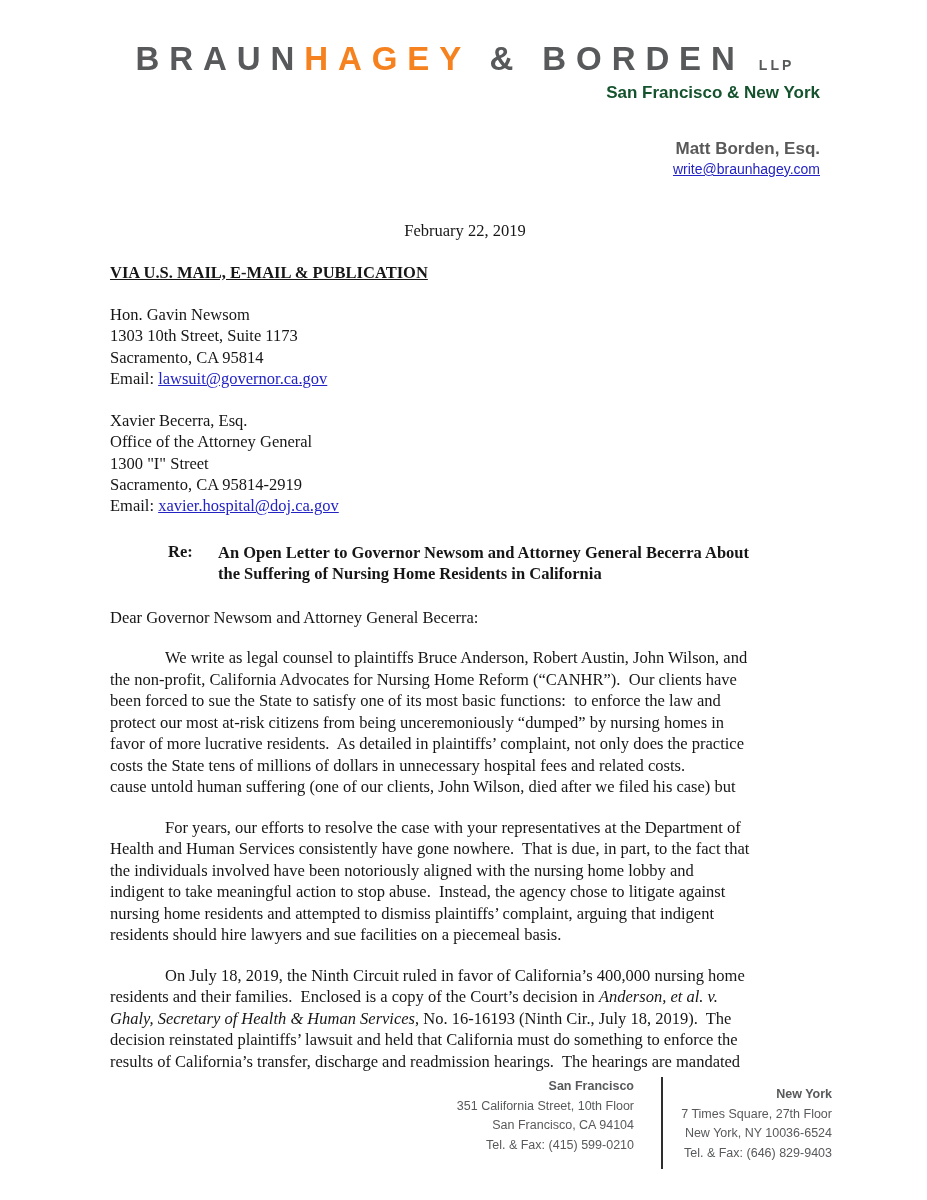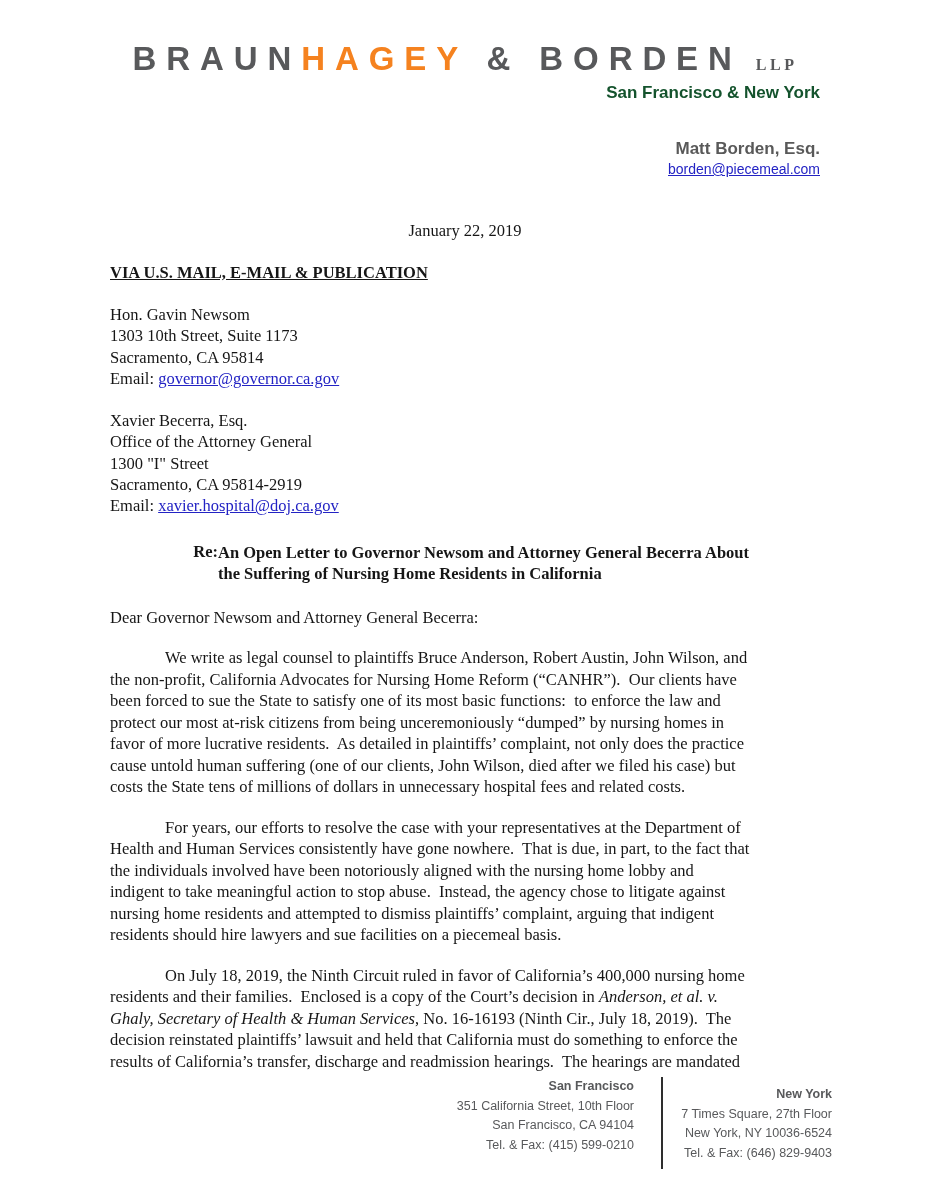--- a/index.html
+++ b/index.html
@@ -13,22 +13,22 @@
 
   
   .letterhead { padding-top:40px; }
   .logo-line { text-align:center; white-space:nowrap; }
   .logo-main {
     font-family:"Liberation Sans", sans-serif; font-weight:bold;
     font-size:33px; letter-spacing:0.30em; color:#58595B;
   }
   .logo-orange { color:#F5821F; }
   .logo-llp {
-    font-family:Liberation Serif, serif; font-weight:bold;
-    font-size:16px; letter-spacing:0.22em; color:#58595B; margin-left:14px;
+    font-family:Liberation Sans, sans-serif; font-weight:bold;
+    font-size:14px; letter-spacing:0.22em; color:#58595B; margin-left:14px;
   }
   .offices-line {
     text-align:right; margin-top:5px;
     font-family:"Liberation Sans", sans-serif; font-weight:bold;
     font-size:17px; color:#14532d;
   }
 
   
   .contact { text-align:right; margin-top:36px; }
   .contact-name {
@@ -41,21 +41,21 @@
   }
 
   .date-line { margin-top:42px; text-align:center; }
   .delivery-line { margin-top:22px; font-weight:bold; text-decoration:underline; }
 
   .recipient { margin-top:21px; }
   .r-line { line-height:21.3px; white-space:pre; }
   .email-link { color:#2323c4; text-decoration:underline; cursor:pointer; }
 
   .re-block { margin-top:25px; display:flex; font-weight:bold; }
-  .re-label { margin-left:58px; width:50px; flex:none;text-align:right; }
+  .re-label { margin-left:58px; width:50px; flex:none; }
   .re-lines .line { line-height:21.8px; }
 
   .salutation { margin-top:23px; }
 
   .para { margin-top:19px; }
   .para .line { line-height:21.5px; white-space:pre; }
   .para .line.first { padding-left:55px; }
   .em { font-style:italic; }
 
   
@@ -78,33 +78,33 @@
 
     <header class="letterhead">
       <div class="logo-line">
         <span class="logo-main"><span>BRAUN</span><span class="logo-orange">HAGEY</span><span> &amp; BORDEN</span></span><span class="logo-llp">LLP</span>
       </div>
       <div class="offices-line">San Francisco &amp; New York</div>
     </header>
 
     <div class="contact">
       <div class="contact-name">Matt Borden, Esq.</div>
-      <a class="contact-email">borden@piecemeal.com</a>
+      <a class="contact-email">write@braunhagey.com</a>
     </div>
 
-    <div class="date-line">January 22, 2019</div>
+    <div class="date-line">February 22, 2019</div>
 
     <div class="delivery-line">VIA U.S. MAIL, E-MAIL &amp; PUBLICATION</div>
 
     <div>
         <div class="recipient">
           <div class="r-line">Hon. Gavin Newsom</div>
           <div class="r-line">1303 10th Street, Suite 1173</div>
           <div class="r-line">Sacramento, CA 95814</div>
-          <div class="r-line"><span>Email: </span><a class="email-link">governor@governor.ca.gov</a></div>
+          <div class="r-line"><span>Email: </span><a class="email-link">lawsuit@governor.ca.gov</a></div>
         </div>
         <div class="recipient">
           <div class="r-line">Xavier Becerra, Esq.</div>
           <div class="r-line">Office of the Attorney General</div>
           <div class="r-line">1300 "I" Street</div>
           <div class="r-line">Sacramento, CA 95814-2919</div>
           <div class="r-line"><span>Email: </span><a class="email-link">xavier.hospital@doj.ca.gov</a></div>
         </div>
       </div>
 
@@ -118,22 +118,22 @@
 
     <div class="salutation">Dear Governor Newsom and Attorney General Becerra:</div>
 
     <div>
         <div class="para">
           <div class="line first"><span>We write as legal counsel to plaintiffs Bruce Anderson, Robert Austin, John Wilson, and</span></div>
           <div class="line"><span>the non-profit, California Advocates for Nursing Home Reform (“CANHR”).  Our clients have</span></div>
           <div class="line"><span>been forced to sue the State to satisfy one of its most basic functions:  to enforce the law and</span></div>
           <div class="line"><span>protect our most at-risk citizens from being unceremoniously “dumped” by nursing homes in</span></div>
           <div class="line"><span>favor of more lucrative residents.  As detailed in plaintiffs’ complaint, not only does the practice</span></div>
+          <div class="line"><span>costs the State tens of millions of dollars in unnecessary hospital fees and related costs.</span></div>
           <div class="line"><span>cause untold human suffering (one of our clients, John Wilson, died after we filed his case) but</span></div>
-          <div class="line"><span>costs the State tens of millions of dollars in unnecessary hospital fees and related costs.</span></div>
         </div>
         <div class="para">
           <div class="line first"><span>For years, our efforts to resolve the case with your representatives at the Department of</span></div>
           <div class="line"><span>Health and Human Services consistently have gone nowhere.  That is due, in part, to the fact that</span></div>
           <div class="line"><span>the individuals involved have been notoriously aligned with the nursing home lobby and</span></div>
           <div class="line"><span>indigent to take meaningful action to stop abuse.  Instead, the agency chose to litigate against</span></div>
           <div class="line"><span>nursing home residents and attempted to dismiss plaintiffs’ complaint, arguing that indigent</span></div>
           <div class="line"><span>residents should hire lawyers and sue facilities on a piecemeal basis.</span></div>
         </div>
         <div class="para">

